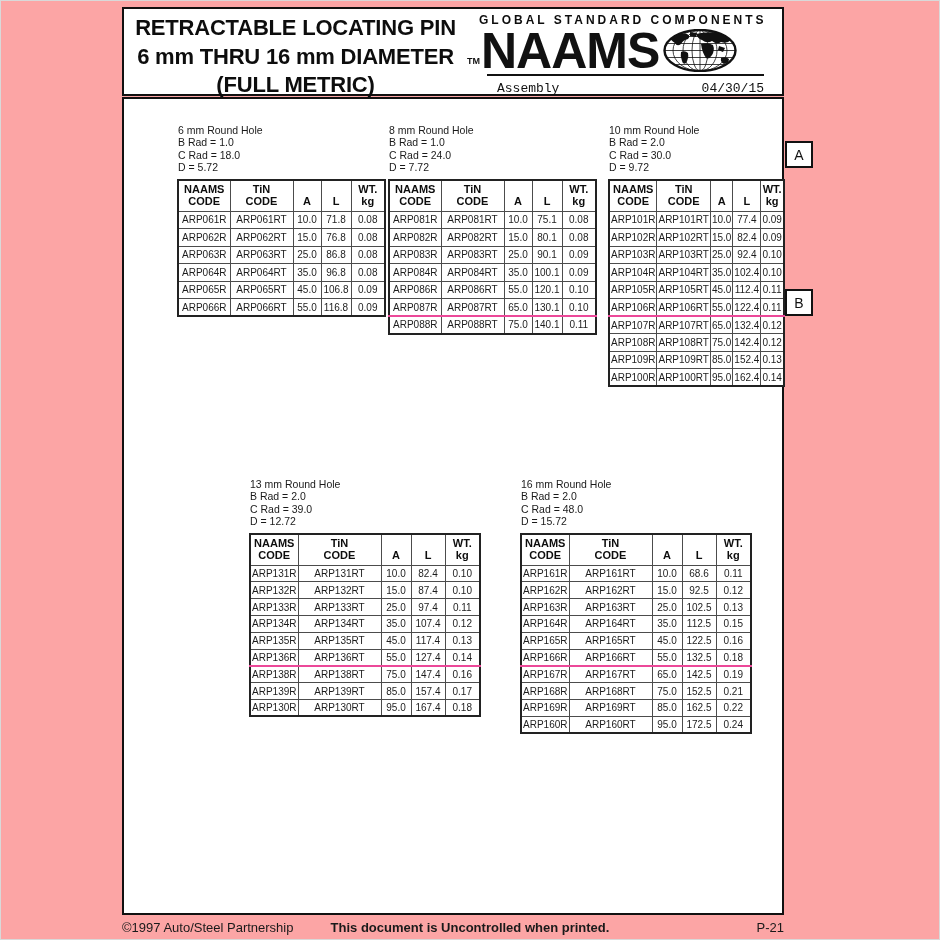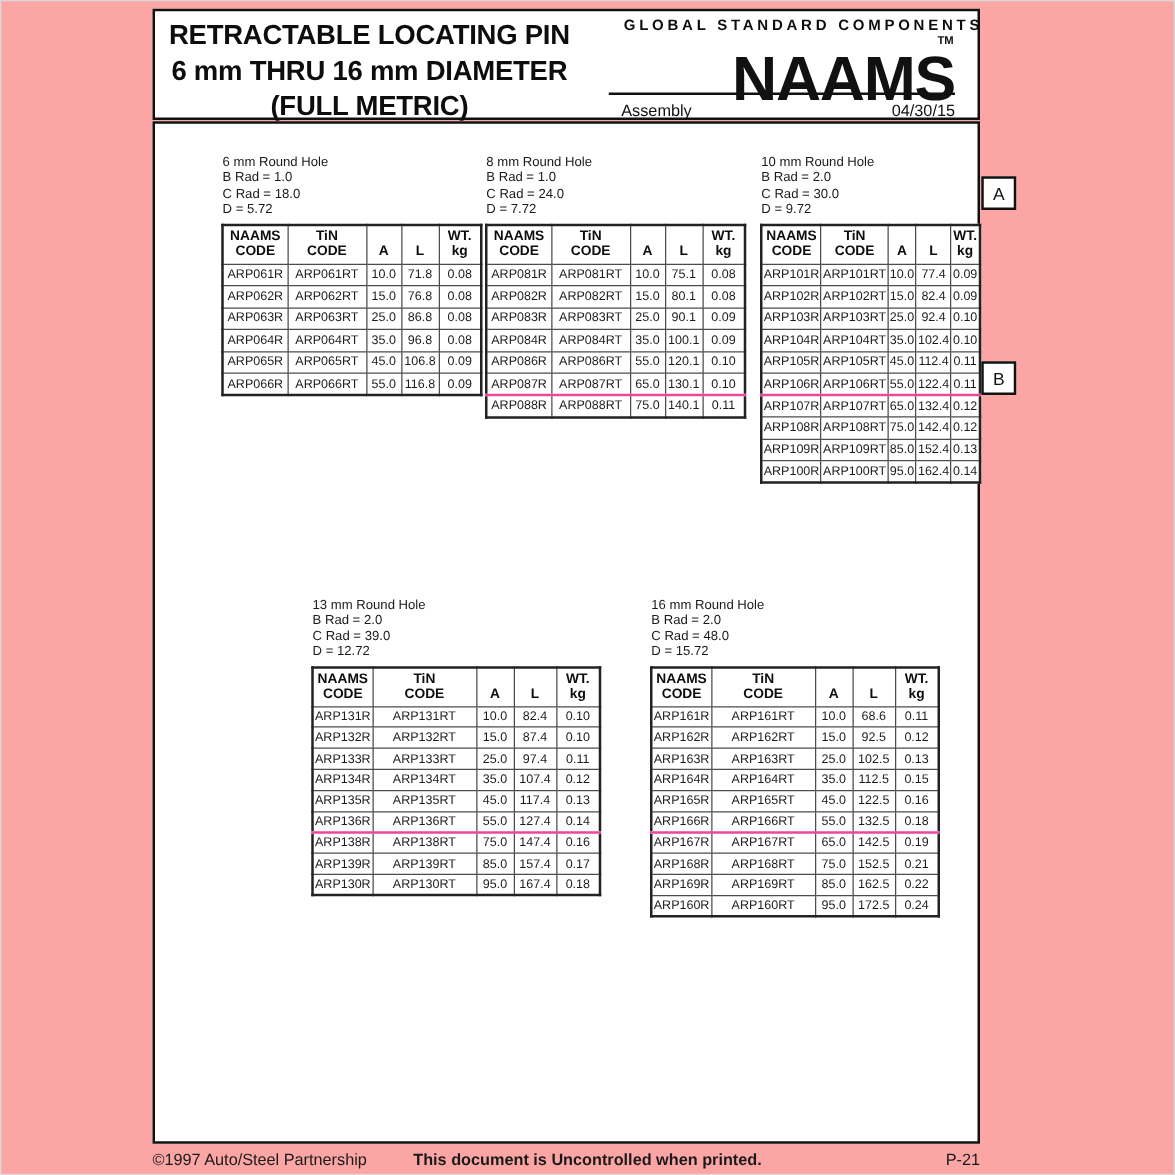--- a/index.html
+++ b/index.html
@@ -16,30 +16,30 @@
     position:absolute; left:121px; top:6px; width:662px; height:89px;
     border:2.5px solid #111; display:flex; background:#fff;
   }
   .title-block {
     flex:1; text-align:center; font-weight:bold; font-size:22px;
     line-height:28.5px; padding-top:5px; letter-spacing:-0.2px; color:#0d0d0d;
   }
   .brand-block { width:315px; padding:4px 18px 0 0; }
   .tagline {
     font-size:12px; font-weight:bold; letter-spacing:3px;
-    white-space:nowrap; margin-left:32px; color:#0d0d0d;
-  }
-  .brand-row { display:flex; align-items:flex-end; height:45px;flex-direction:column; }
+    white-space:nowrap; margin-left:12px; color:#0d0d0d;
+  }
+  .brand-row { display:flex; align-items:flex-end; height:45px; }
   .tm { font-size:9px; font-weight:bold; margin:0 1px 6px 0; }
   .naams { font-size:50px; font-weight:bold; line-height:41px; letter-spacing:-1px; }
   .globe { margin-left:4px; }
   .brand-rule { height:2px; background:#111; margin:2px 0 0 20px; }
   .brand-meta {
     display:flex; justify-content:space-between;
-    font-size:13px; margin:5px 0 0 30px;
+    font-size:13px; margin:5px 0 0 30px;font-family:Liberation Mono, monospace;
   }
 
   
   .main-box {
     position:absolute; left:121px; top:96px; width:662px; height:818px;
     border:2.5px solid #111; background:#fff;
   }
   .tgroup { position:absolute;padding-left:44px; }
   .tg-1 { left:9px;   top:25px; }
   .tg-2 { left:220px; top:25px; }

